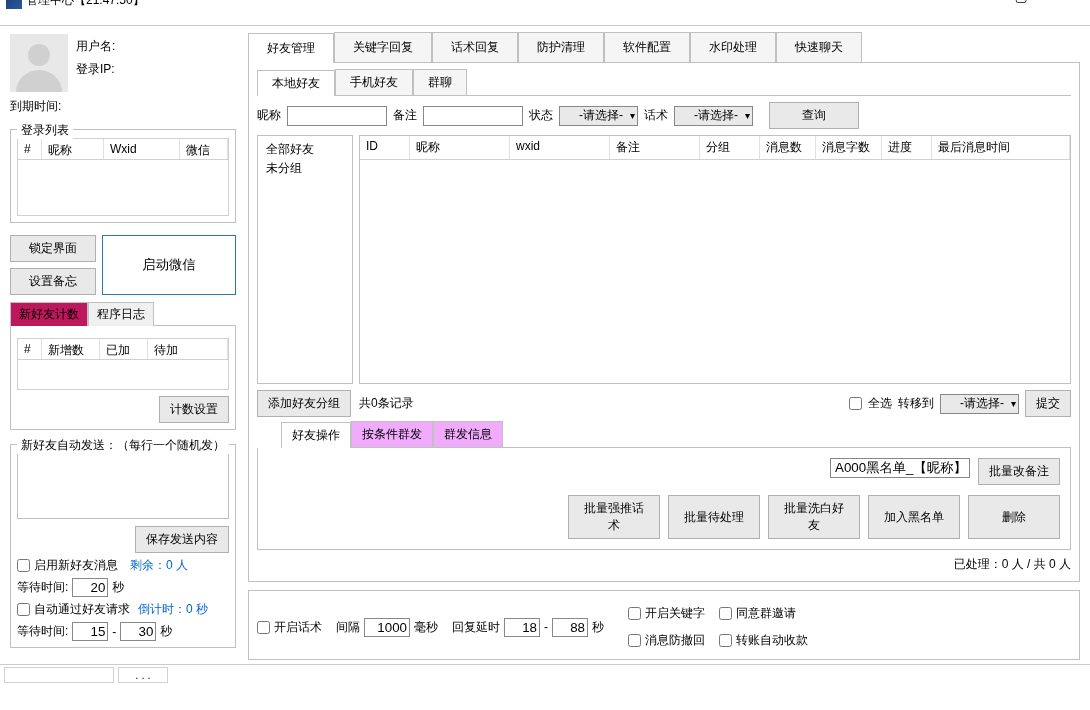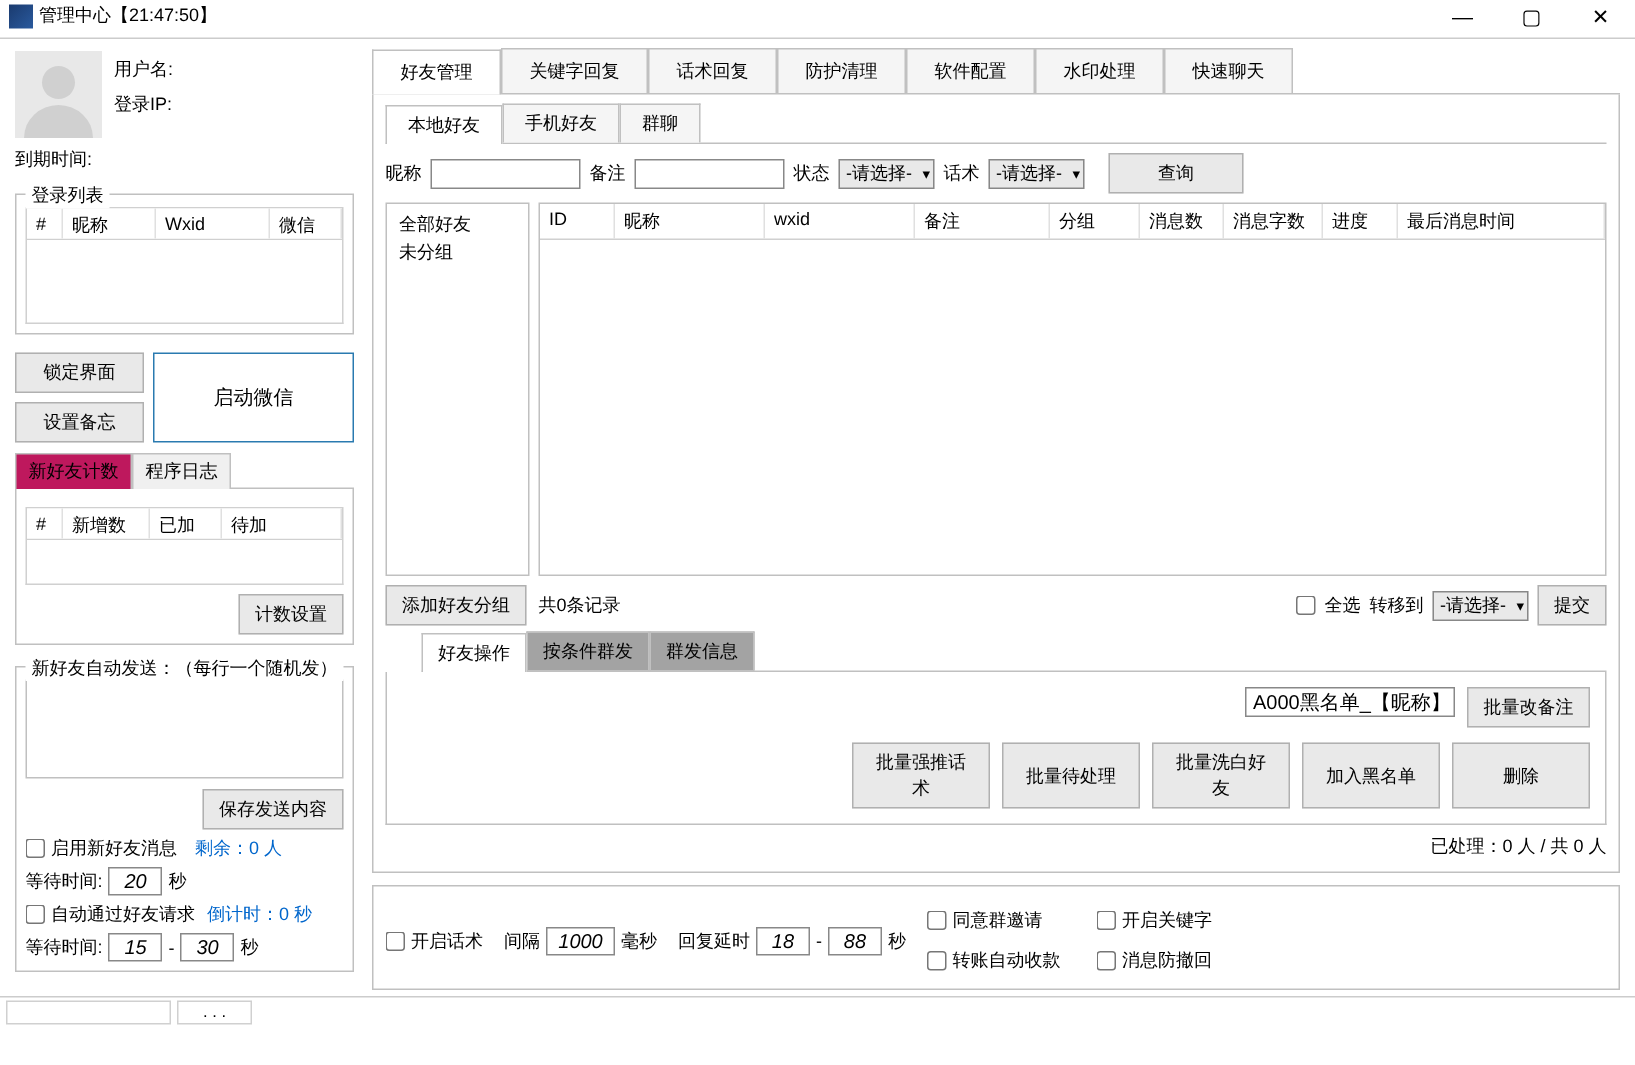--- a/index.html
+++ b/index.html
@@ -1,17 +1,17 @@
 <!DOCTYPE html>
 <html><head>
 <meta charset="utf-8">
 <style>
 * { box-sizing: border-box; margin: 0; padding: 0; }
 body { font-family: "Microsoft YaHei", sans-serif; font-size: 12px; background: #fff; }
-.titlebar { height: 26px; display: flex; align-items: center; justify-content: space-between; padding: 0 0 4px 6px; border-bottom: 1px solid #ccc; }
+.titlebar { height: 26px; display: flex; align-items: flex-end; justify-content: space-between; padding: 0 0 16px 6px; border-bottom: 1px solid #ccc; }
 .titlebar-left { display: flex; align-items: center; gap: 4px; }
 .app-icon { width: 16px; height: 16px; background: linear-gradient(135deg, #1a3a6e, #2a5a9e); display: inline-block; }
 .win-controls { display: flex; }
 .win-btn { width: 46px; height: 26px; display: flex; align-items: center; justify-content: center; font-size: 14px; }
 .main-wrap { display: flex; height: 638px; }
 .left-panel { width: 244px; padding: 8px 8px 4px 10px; display: flex; flex-direction: column; gap: 6px; }
 .user-box { display: flex; gap: 8px; }
 .avatar { width: 58px; height: 58px; background: #e8e8e8; position: relative; }
 .avatar::before { content: ""; position: absolute; top: 10px; left: 50%; transform: translateX(-50%); width: 22px; height: 22px; border-radius: 50%; background: #d0d0d0; }
 .avatar::after { content: ""; position: absolute; bottom: 0; left: 50%; transform: translateX(-50%); width: 46px; height: 22px; border-top-left-radius: 50% 100%; border-top-right-radius: 50% 100%; background: #d0d0d0; }
@@ -24,46 +24,46 @@
 .btn-row { display: flex; gap: 6px; margin-top: 6px; }
 .btn { background: #e9e9e9; border: 1px solid #b0b0b0; padding: 4px 10px; cursor: pointer; font-size: 12px; }
 .btn-wide { flex: 1; text-align: center; padding: 18px 0; border: 1px solid #2a7ab0; background: #fff; }
 .btn-stack { display: flex; flex-direction: column; gap: 6px; }
 .tabs-sm { display: flex; border-bottom: 1px solid #c0c0c0; }
 .tab-sm { padding: 3px 8px; border: 1px solid #c0c0c0; border-bottom: none; background: #be185d; position: relative; top: 1px; }
 .tab-sm.inactive { background: #f0f0f0; }
 .count-table { margin-top: 6px; }
 .textarea-box { width: 100%; height: 66px; border: 1px solid #c0c0c0; resize: none; }
 .chk-row { display: flex; align-items: center; gap: 4px; margin-top: 4px; }
-.input-sm { width: 36px; border: 1px solid #888; padding: 1px 2px; text-align: center; font-style: italic; }
+.input-sm { width: 36px; border: 1px solid #888; padding: 1px 2px; text-align: right; }
 .blue { color: #0066cc; }
 .right-panel { flex: 1; padding: 6px 10px 4px 4px; display: flex; flex-direction: column; }
 .main-tabs { display: flex; border-bottom: 1px solid #c0c0c0; }
 .main-tab { padding: 6px 18px; border: 1px solid #c0c0c0; border-bottom: none; background: #f5f5f5; margin-right: 0; cursor: pointer; }
 .main-tab.active { background: #fff; position: relative; top: 1px; }
 .sub-area { border: 1px solid #c0c0c0; border-top: none; padding: 6px 8px 8px 8px; flex: 1; display: flex; flex-direction: column; }
 .sub-tabs { display: flex; border-bottom: 1px solid #c0c0c0; margin-bottom: 6px; }
 .sub-tab { padding: 4px 14px; border: 1px solid #c0c0c0; border-bottom: none; background: #f5f5f5; cursor: pointer; }
 .sub-tab.active { background: #fff; position: relative; top: 1px; }
 .filter-row { display: flex; align-items: center; gap: 6px; margin-bottom: 6px; flex-wrap: wrap; }
 .input-txt { border: 1px solid #888; height: 20px; padding: 0 4px; }
-.select { border: 1px solid #888; height: 20px; background: #e9e9e9; padding: 0 14px 0 4px; position: relative; display: inline-flex; align-items: center; }
+.select { border: 1px solid #888; height: 20px; background: #e9e9e9; padding: 0 14px 0 19px; position: relative; display: inline-flex; align-items: center; }
 .select::after { content: "▾"; position: absolute; right: 2px; font-size: 10px; }
 .content-split { display: flex; gap: 6px; flex: 1; min-height: 0; }
 .tree-panel { width: 96px; border: 1px solid #c0c0c0; padding: 4px; }
 .tree-item { padding: 1px 0 1px 4px; font-size: 12px; }
 .grid-panel { flex: 1; border: 1px solid #c0c0c0; display: flex; flex-direction: column; min-width: 0; }
 .grid-head { display: flex; background: #fff; border-bottom: 1px solid #d0d0d0; }
 .gh { border-right: 1px solid #e0e0e0; padding: 3px 6px; font-size: 12px; white-space: nowrap; }
 .grid-body { flex: 1; }
 .below-grid { display: flex; align-items: center; justify-content: space-between; margin-top: 6px; }
 .below-left { display: flex; align-items: center; gap: 8px; }
 .below-right { display: flex; align-items: center; gap: 6px; }
 .ops-tabs { display: flex; border-bottom: 1px solid #c0c0c0; margin-top: 4px; margin-left: 24px; }
-.ops-tab { padding: 4px 10px; border: 1px solid #c0c0c0; border-bottom: none; background: #a3a3a3; }
+.ops-tab { padding: 4px 10px; border: 1px solid #c0c0c0; border-bottom: none; background: #f0abfc; }
 .ops-tab.active { background: #fff; position: relative; top: 1px; }
 .ops-area { border: 1px solid #c0c0c0; border-top: none; padding: 10px; height: 102px; display: flex; flex-direction: column; justify-content: space-between; }
 .ops-row1 { display: flex; justify-content: flex-end; gap: 8px; }
 .ops-row2 { display: flex; justify-content: flex-end; gap: 8px; }
 .status-right { text-align: right; margin-top: 6px; }
 .bottom-bar { display: flex; align-items: center; gap: 14px; padding: 10px 8px; border: 1px solid #c0c0c0; margin-top: 8px; flex-wrap: wrap; }
 .statusbar { height: 20px; border-top: 1px solid #ccc; display: flex; align-items: center; padding: 0 4px; }
 .status-seg { border: 1px solid #d0d0d0; height: 16px; width: 110px; margin-right: 4px; display: flex; align-items: center; justify-content: center; font-size: 11px; }
 input[type=checkbox] { vertical-align: middle; }
 </style>
@@ -259,38 +259,38 @@
         <input class="input-sm" style="width: 46px;" value="1000">
         <span>毫秒</span>
       </span>
       <span class="chk-row">
         <span>回复延时</span>
         <input class="input-sm" value="18" style="">
         <span>-</span>
         <input class="input-sm" value="88" style="">
         <span>秒</span>
       </span>
+      <div style="display:flex;flex-direction:column;gap:6px;margin-left:10px">
+        <span class="chk-row">
+          <input type="checkbox" style="">
+          <span>开启关键字</span>
+        </span>
+        <span class="chk-row">
+          <input type="checkbox" style="">
+          <span>消息防撤回</span>
+        </span>
+      </div>
       <div style="display:flex;flex-direction:column;gap:6px">
         <span class="chk-row">
           <input type="checkbox" style="">
           <span>同意群邀请</span>
         </span>
         <span class="chk-row">
           <input type="checkbox" style="">
           <span>转账自动收款</span>
-        </span>
-      </div>
-      <div style="display:flex;flex-direction:column;gap:6px;margin-left:10px">
-        <span class="chk-row">
-          <input type="checkbox" style="">
-          <span>开启关键字</span>
-        </span>
-        <span class="chk-row">
-          <input type="checkbox" style="">
-          <span>消息防撤回</span>
         </span>
       </div>
     </div>
   </div>
 </div>
 
 <div class="statusbar">
   <div class="status-seg"></div>
   <div class="status-seg" style="width:50px">. . .</div>
 </div>

